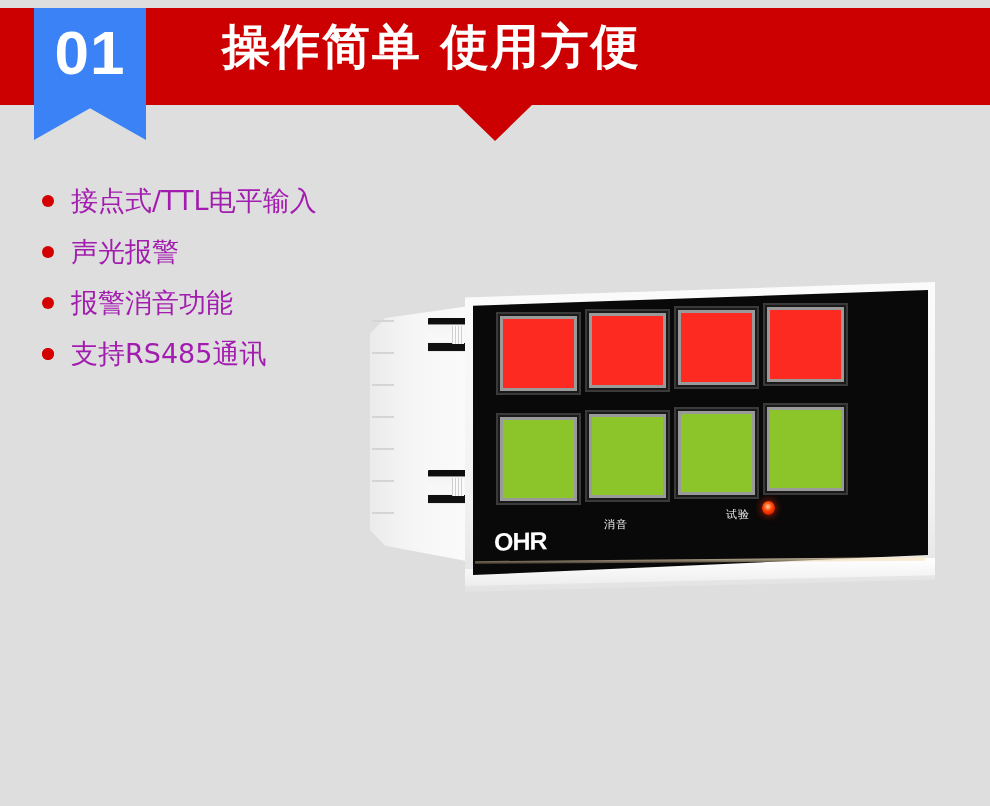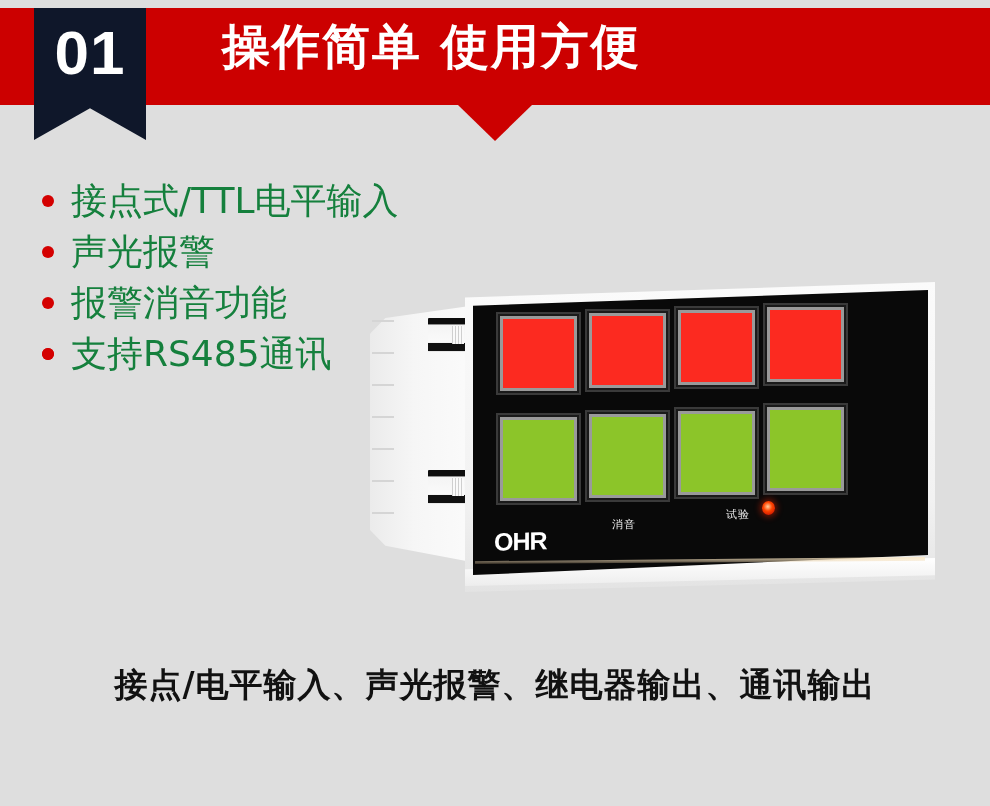--- a/index.html
+++ b/index.html
@@ -33,21 +33,21 @@
     border-left: 37px solid transparent;
     border-right: 37px solid transparent;
     border-top: 36px solid #cc0000;
   }
   .ribbon {
     position: absolute;
     left: 34px;
     top: 8px;
     width: 112px;
     height: 132px;
-    background: #0f172a;
+    background: #3b82f6;
     clip-path: polygon(0 0, 100% 0, 100% 100%, 50% 76%, 0 100%);
   }
   .ribbon-number {
     position: absolute;
     left: 0;
     top: 14px;
     width: 112px;
     text-align: center;
     color: #ffffff;
     font-size: 62px;
@@ -76,22 +76,22 @@
     top: 184px;
     width: 400px;
     list-style: none;
     margin: 0;
     padding: 0;
   }
   .feature-item {
     position: relative;
     padding-left: 33px;
     margin-bottom: 17px;
-    color: #15803d;
-    font-size: 36px;
+    color: #a21caf;
+    font-size: 27px;
     line-height: 34px;
     white-space: nowrap;
     font-family: "DejaVu Sans", "Liberation Sans", sans-serif;
   }
   .feature-bullet {
     position: absolute;
     left: 4px;
     top: 11px;
     width: 12px;
     height: 12px;
@@ -338,22 +338,21 @@
   <div class="window" style="left:215px; top:130px; width:85px; height:92px;">
     <div class="window-lens lens-green"></div>
   </div>
   <div class="window" style="left:304px; top:127px; width:85px; height:92px;">
     <div class="window-lens lens-green"></div>
   </div>
   <div class="window" style="left:393px; top:123px; width:85px; height:92px;">
     <div class="window-lens lens-green"></div>
   </div>
 
-  <div class="panel-label" style="left:242px; top:237px;">消音</div>
+  <div class="panel-label" style="left:234px; top:237px;">消音</div>
   <div class="panel-label" style="left:356px; top:227px;">试验</div>
   <div class="status-led" style="left:392px; top:221px;"></div>
 
   <div class="brand-logo">OHR</div>
 </div>
 
 <div class="caption">
-  <div class="caption-line">接点/电平输入、声光报警、继电器输出、通讯输出</div>
 </div>
 
 </body></html>

